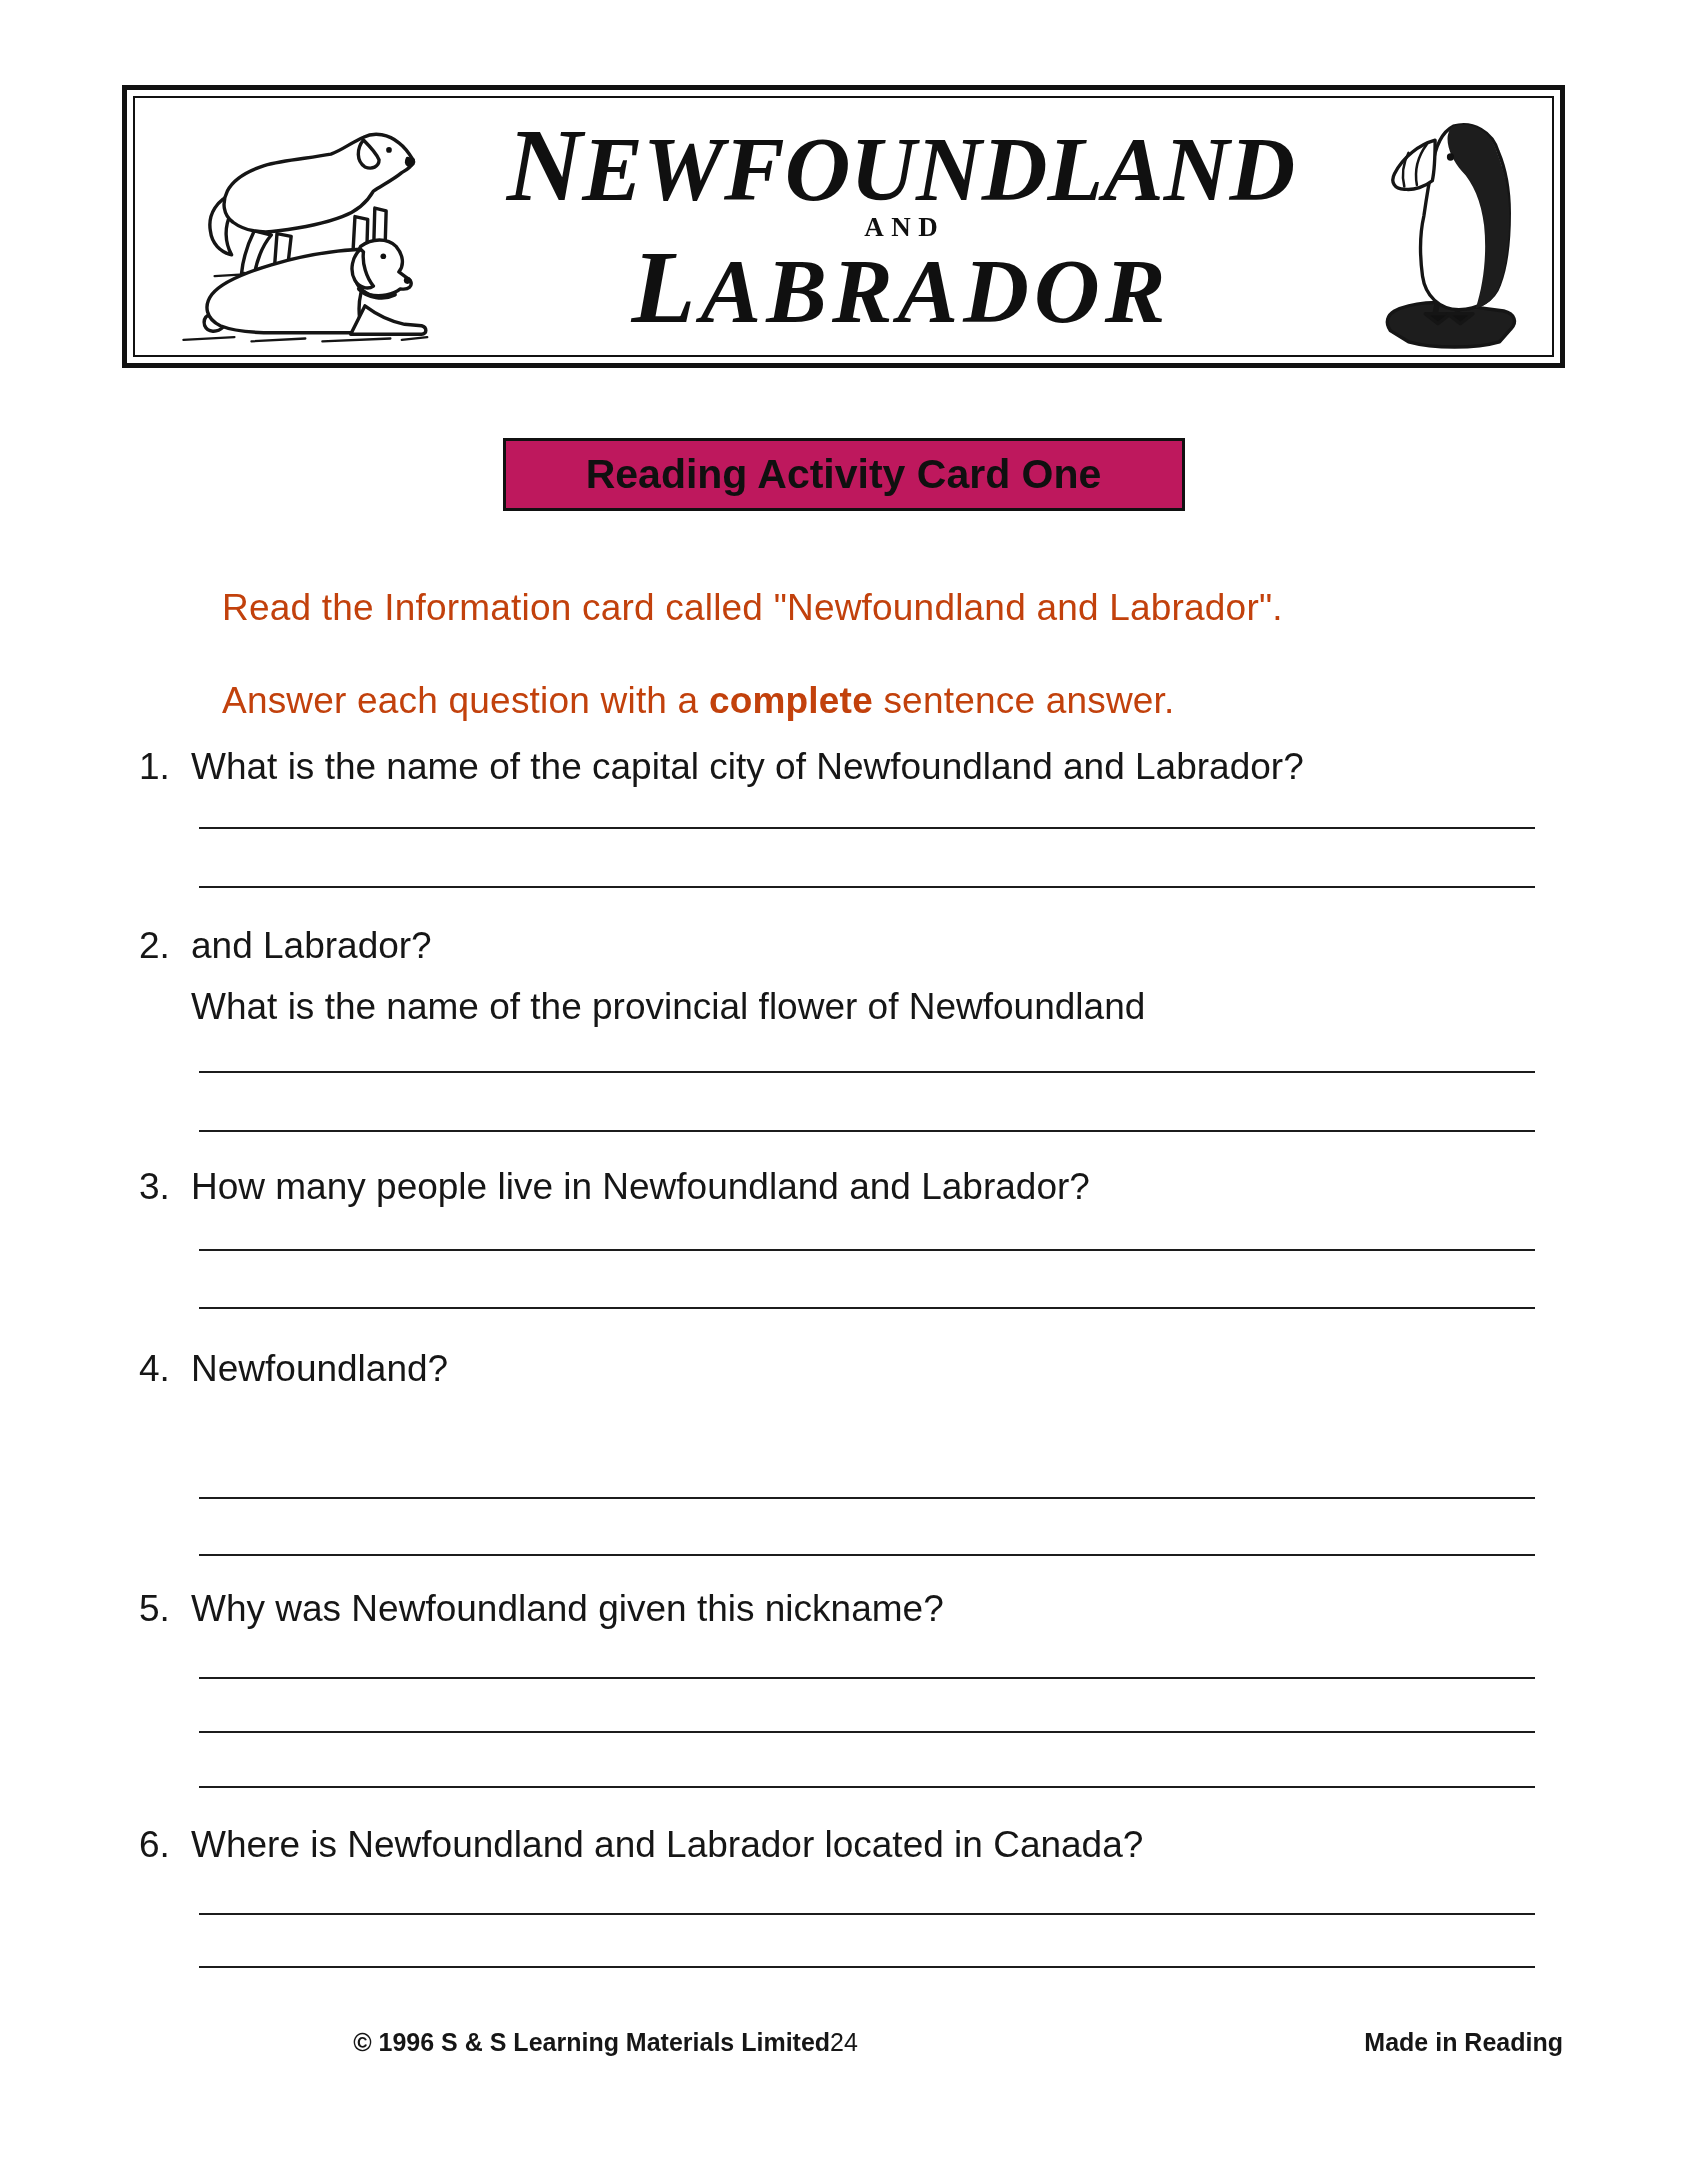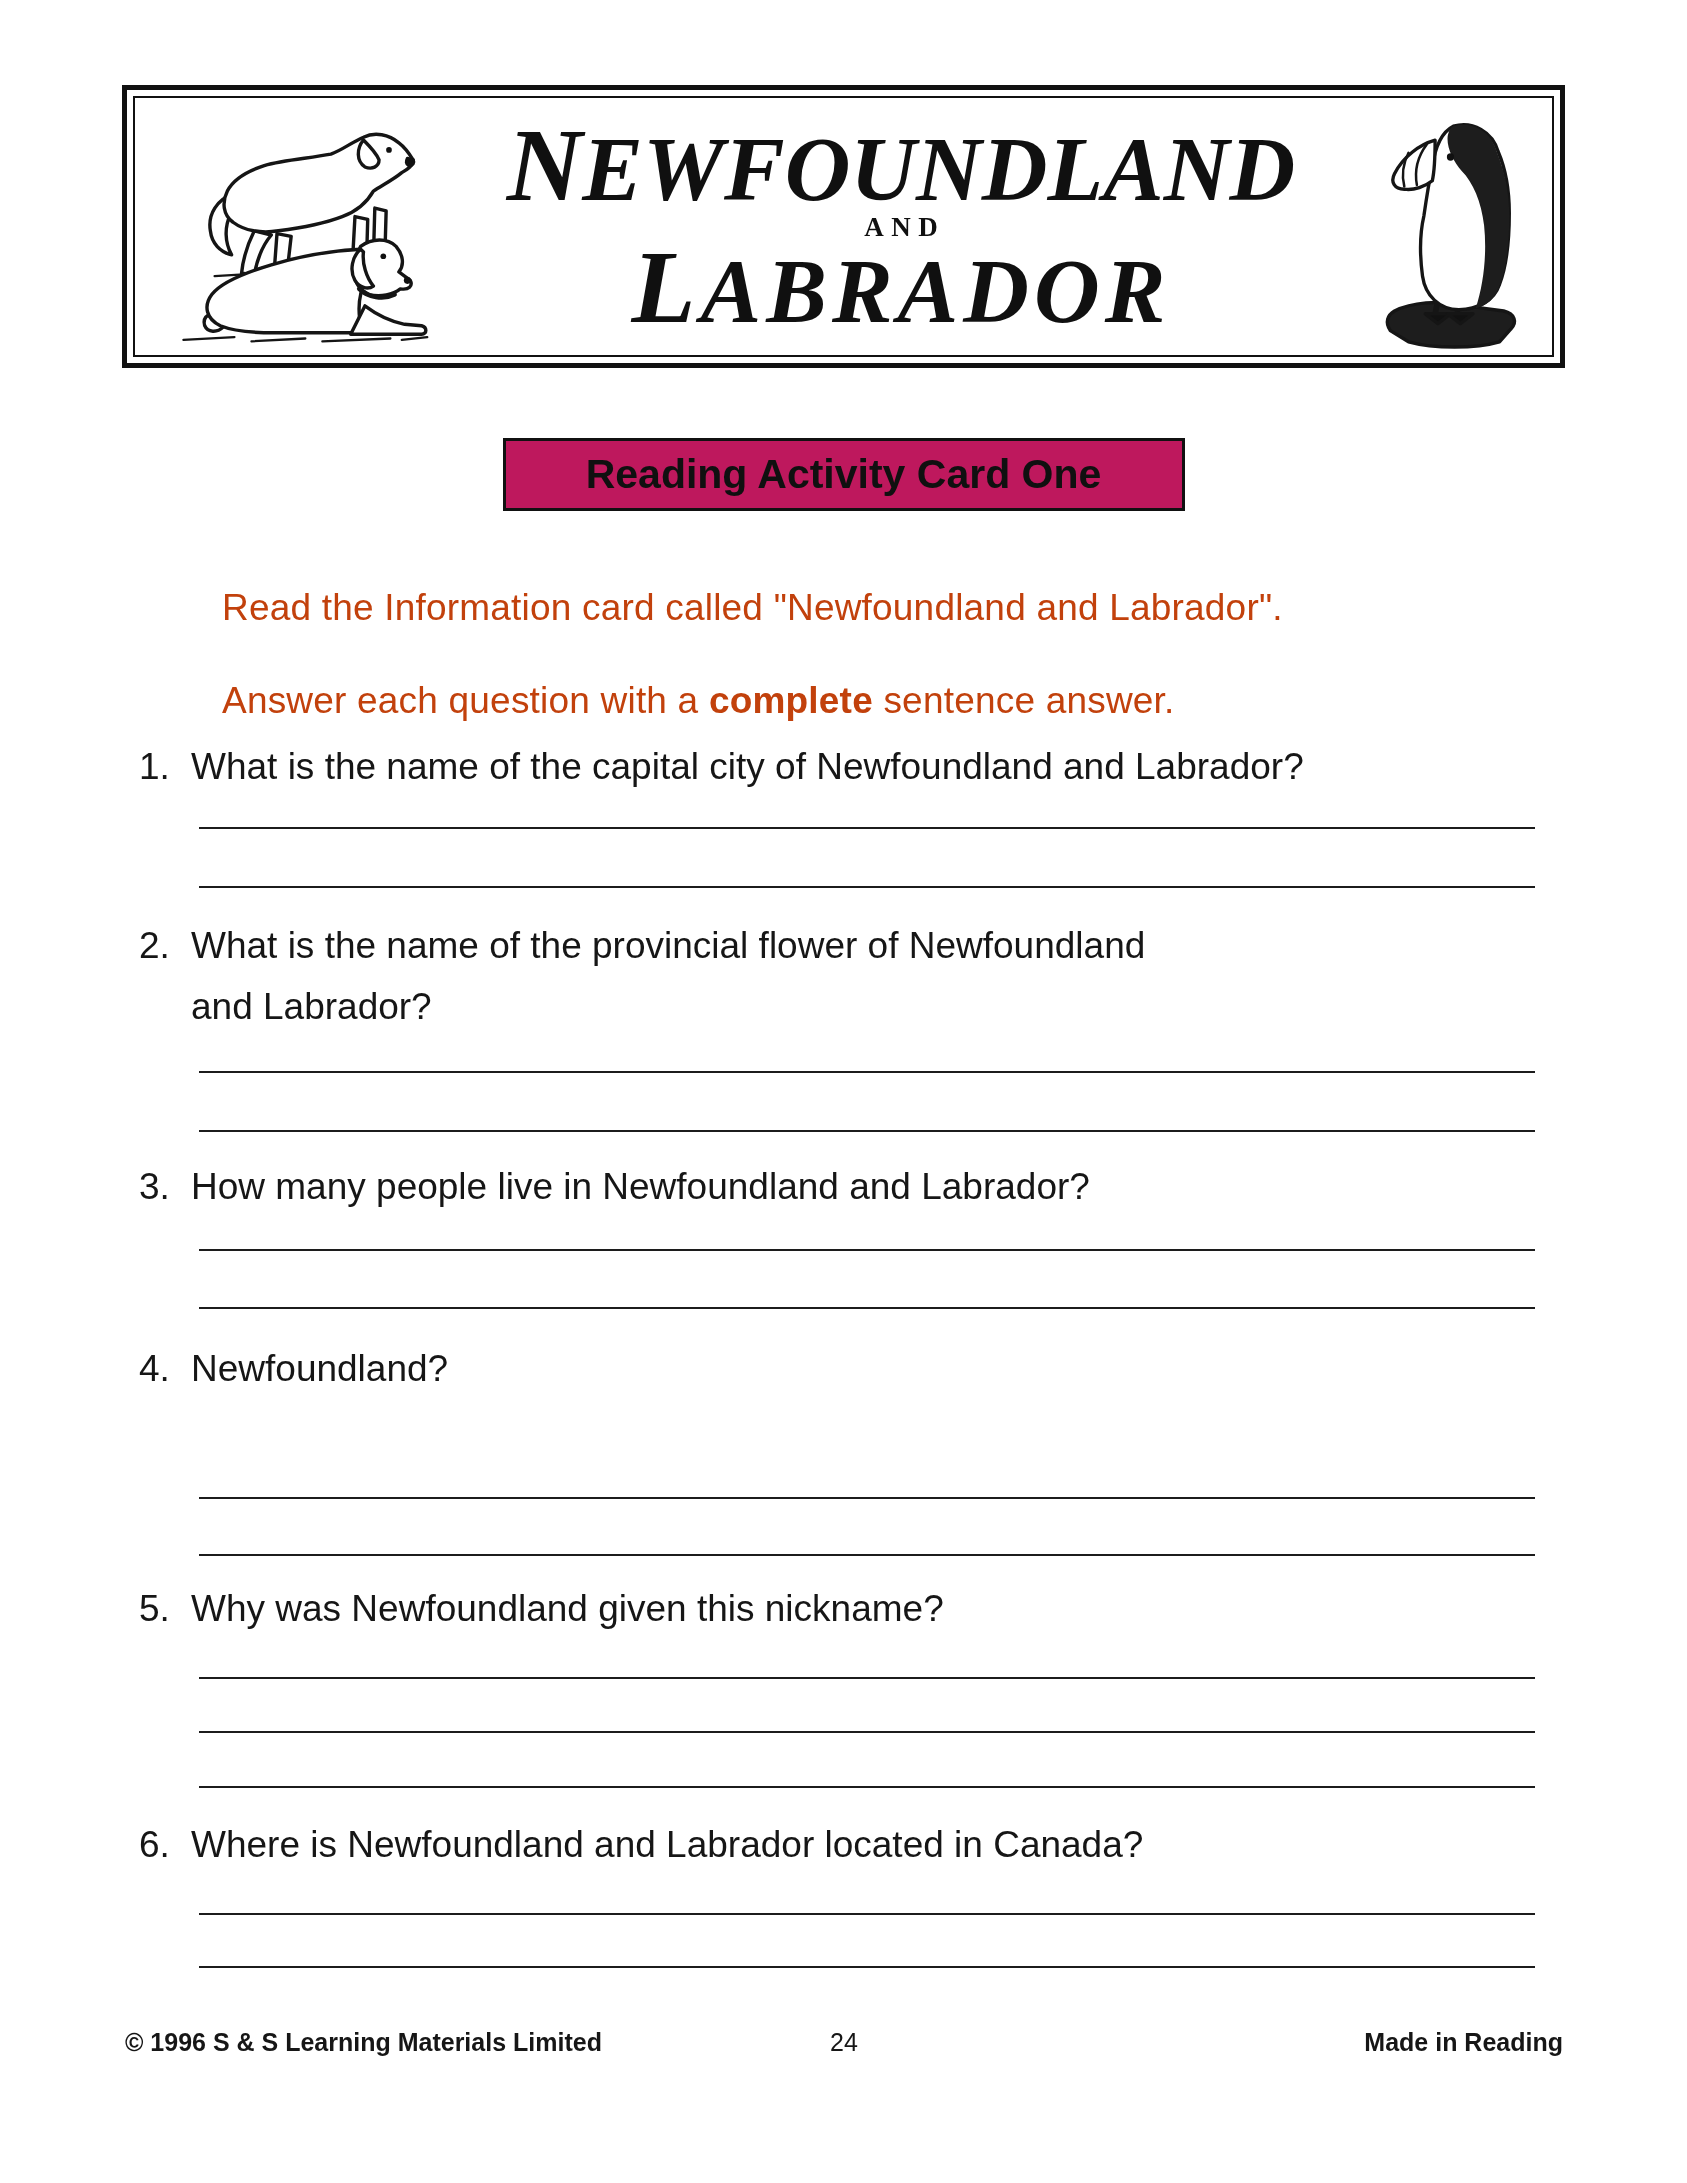--- a/index.html
+++ b/index.html
@@ -117,21 +117,21 @@
   .footer{
     position:absolute;
     top:2028px;
     left:125px;
     width:1438px;
     display:grid;
     grid-template-columns:1fr auto 1fr;
     align-items:baseline;
     font-size:25px;
   }
-  .footer .copyright{text-align:left;font-weight:bold;}
+  .footer .copyright{text-align:right;font-weight:bold;}
   .footer .page-number{text-align:center;font-weight:normal;}
   .footer .made-in{text-align:right;font-weight:bold;}
 
   svg{display:block;}
 </style>
 </head>
 <body>
 
 <div class="page">
 
@@ -215,22 +215,22 @@
     <span class="qtext">
       <div>What is the name of the capital city of Newfoundland and Labrador?</div>
     </span>
   </div>
   <div class="answer-line" style="top:827px;"></div>
   <div class="answer-line" style="top:886px;"></div>
 
   <div class="question" style="top:915px;">
     <span class="qnum">2.</span>
     <span class="qtext">
+      <div>and Labrador?</div>
       <div>What is the name of the provincial flower of Newfoundland</div>
-      <div>and Labrador?</div>
     </span>
   </div>
   <div class="answer-line" style="top:1071px;"></div>
   <div class="answer-line" style="top:1130px;"></div>
 
   <div class="question" style="top:1156px;">
     <span class="qnum">3.</span>
     <span class="qtext">
       <div>How many people live in Newfoundland and Labrador?</div>
     </span>

